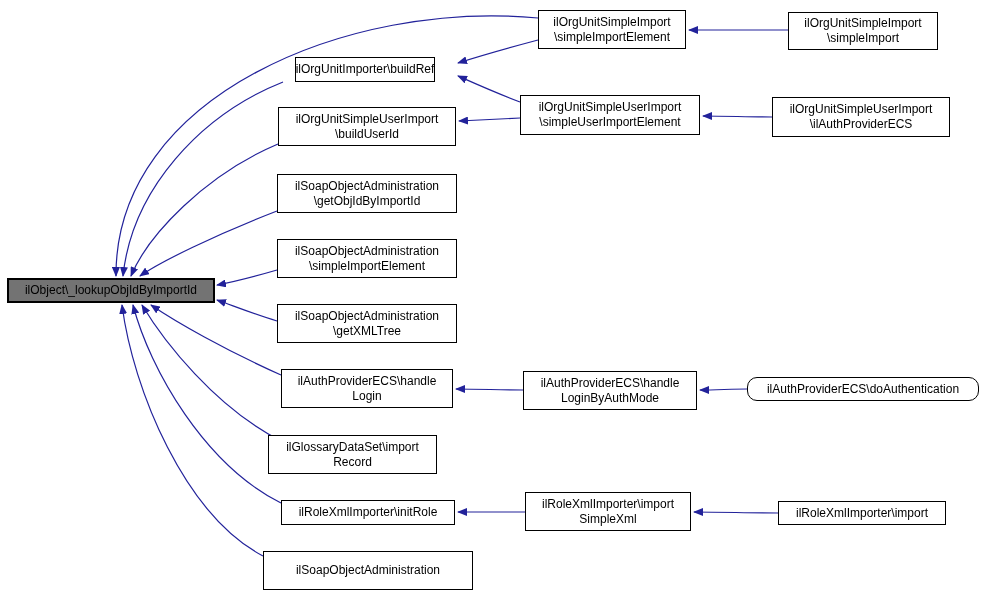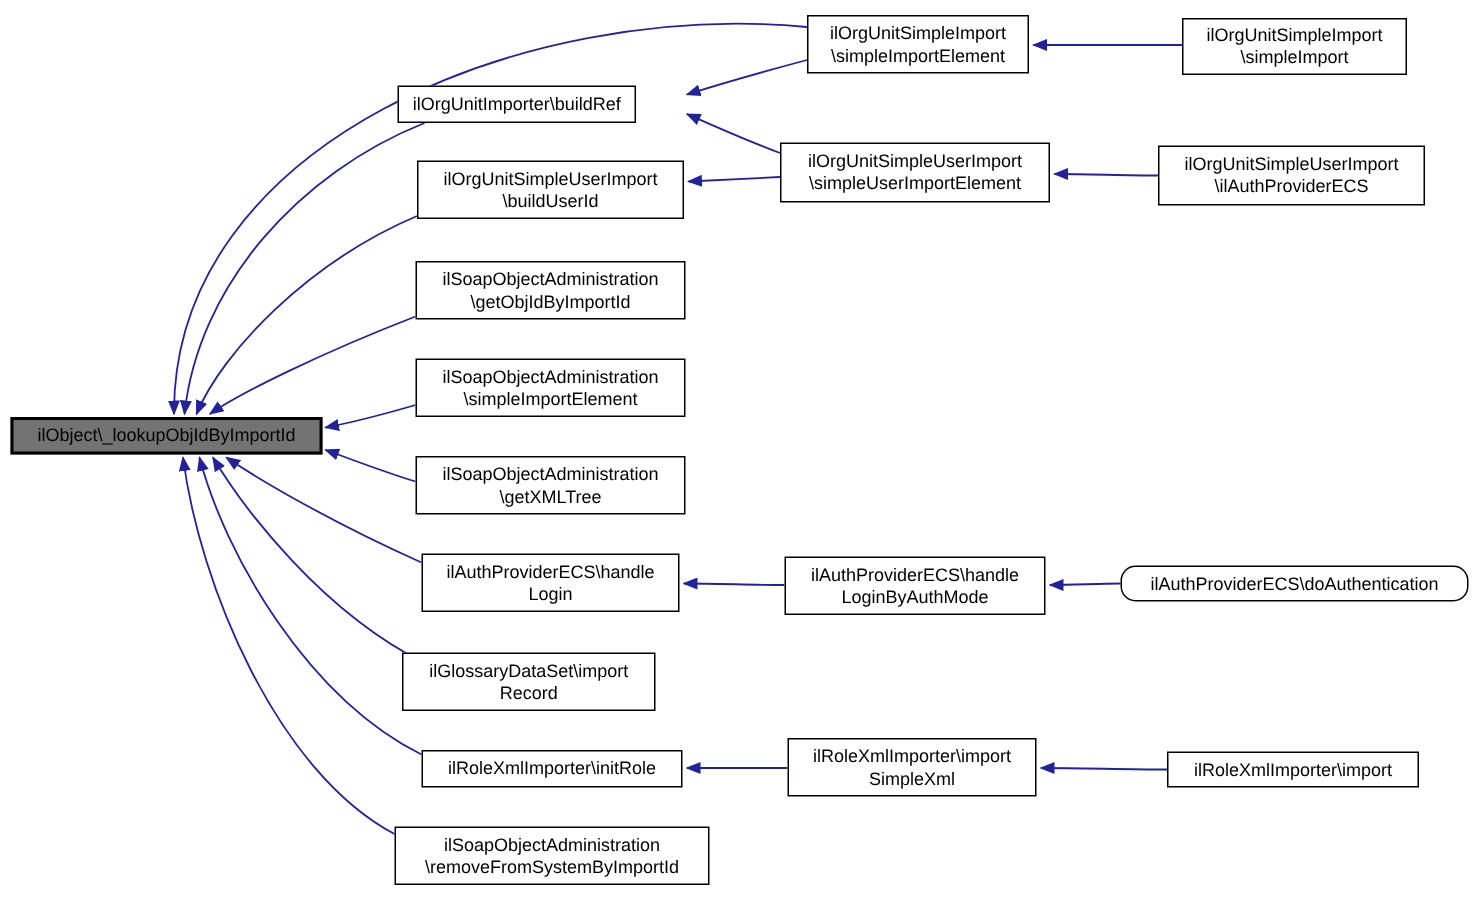--- a/index.html
+++ b/index.html
@@ -66,21 +66,21 @@
       <path d="M772,117 C749,117 726,116 703,116" fill="none" stroke="#22229a" stroke-width="1.2" marker-end="url(#arrow)"></path>
       <path d="M523,390 C501,390 479,389 456,389" fill="none" stroke="#22229a" stroke-width="1.2" marker-end="url(#arrow)"></path>
       <path d="M747,389 C732,389 716,390 700,390" fill="none" stroke="#22229a" stroke-width="1.2" marker-end="url(#arrow)"></path>
       <path d="M525,512 C503,512 481,512 458,512" fill="none" stroke="#22229a" stroke-width="1.2" marker-end="url(#arrow)"></path>
       <path d="M778,513 C750,513 722,512 694,512" fill="none" stroke="#22229a" stroke-width="1.2" marker-end="url(#arrow)"></path>
     </svg>
   <div id="node-layer">
       <div class="node highlight" style="left: 7px; top: 278px; width: 208px; height: 25px;">
         <span class="nl">ilObject\_lookupObjIdByImportId</span>
       </div>
-      <div class="node" style="left: 265px; top: 57px; width: 159px; height: 25px;">
+      <div class="node" style="left: 295px; top: 57px; width: 140px; height: 25px;">
         <span class="nl">ilOrgUnitImporter\buildRef</span>
       </div>
       <div class="node" style="left: 278px; top: 107px; width: 178px; height: 39px;">
         <span class="nl">ilOrgUnitSimpleUserImport</span>
         <span class="nl">\buildUserId</span>
       </div>
       <div class="node" style="left: 277px; top: 174px; width: 180px; height: 39px;">
         <span class="nl">ilSoapObjectAdministration</span>
         <span class="nl">\getObjIdByImportId</span>
       </div>
@@ -98,21 +98,20 @@
       </div>
       <div class="node" style="left: 268px; top: 435px; width: 169px; height: 39px;">
         <span class="nl">ilGlossaryDataSet\import</span>
         <span class="nl">Record</span>
       </div>
       <div class="node" style="left: 281px; top: 500px; width: 174px; height: 25px; text-align: center;">
         <span class="nl">ilRoleXmlImporter\initRole</span>
       </div>
       <div class="node" style="left: 263px; top: 551px; width: 210px; height: 39px;">
         <span class="nl">ilSoapObjectAdministration</span>
-        <span class="nl">\removeFromSystemByImportId</span>
       </div>
       <div class="node" style="left: 538px; top: 10px; width: 148px; height: 39px;">
         <span class="nl">ilOrgUnitSimpleImport</span>
         <span class="nl">\simpleImportElement</span>
       </div>
       <div class="node" style="left: 520px; top: 95px; width: 180px; height: 40px;">
         <span class="nl">ilOrgUnitSimpleUserImport</span>
         <span class="nl">\simpleUserImportElement</span>
       </div>
       <div class="node" style="left: 523px; top: 371px; width: 174px; height: 39px;">

